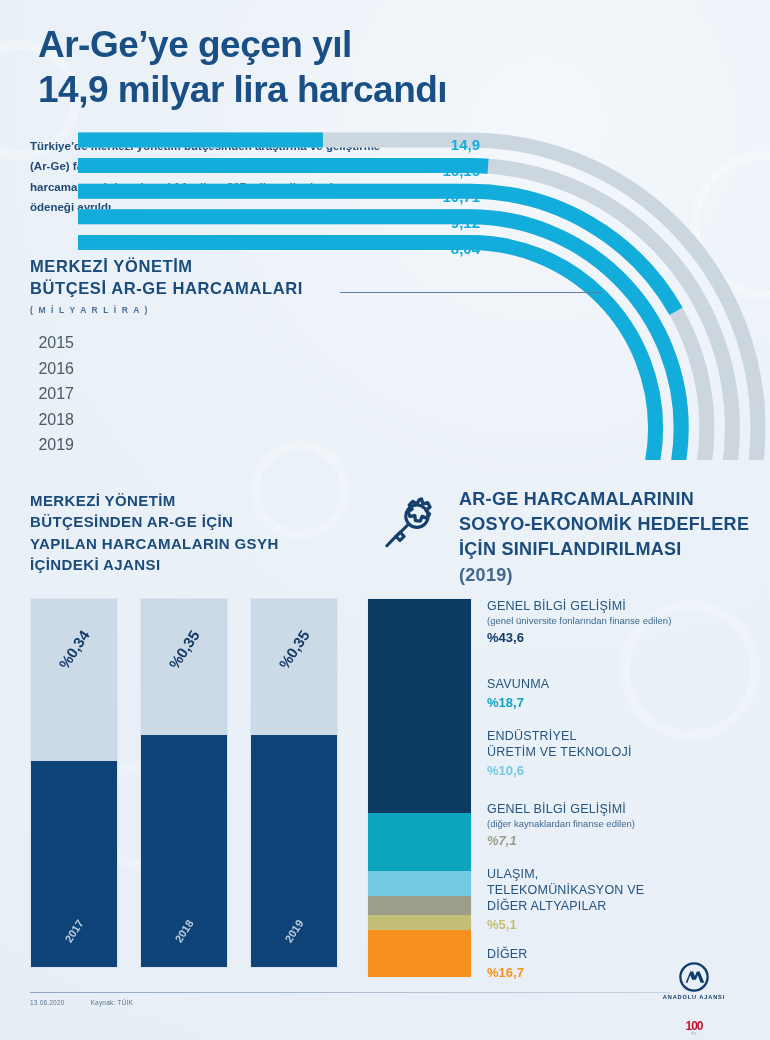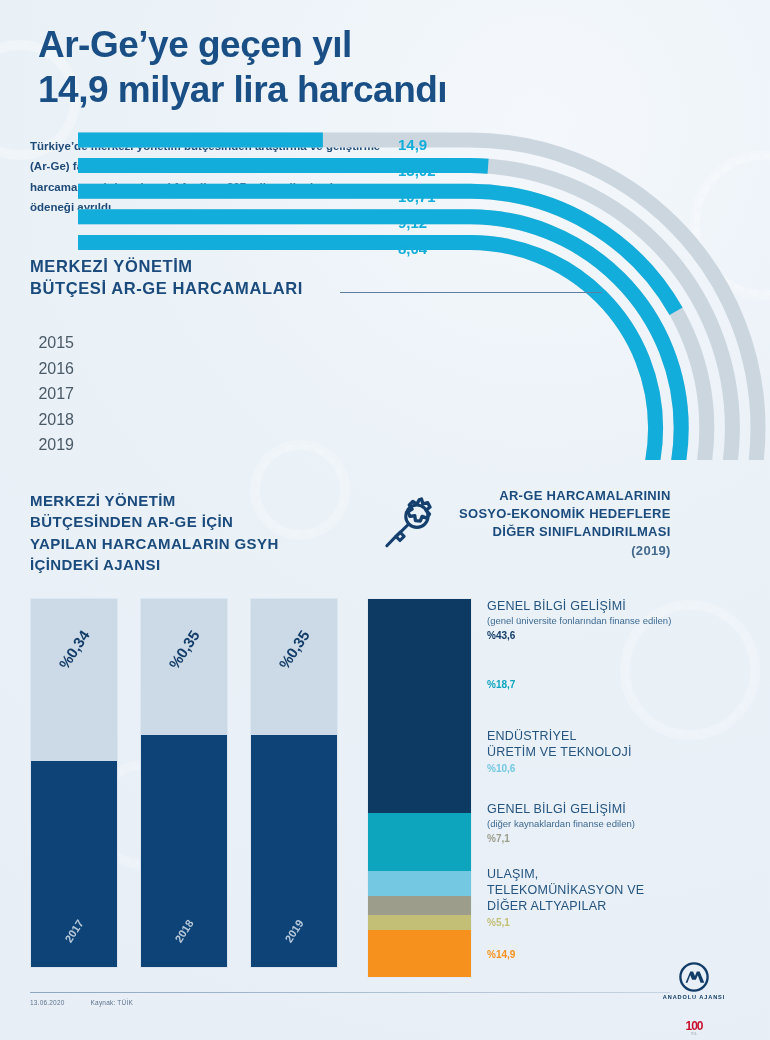--- a/index.html
+++ b/index.html
@@ -56,21 +56,21 @@
     line-height:1.78;
     font-weight:bold;
     color:#1f4a77;
   }
 
   
   .values {
     position:absolute;
     left:398px; top:132px;
     width:82px;
-    text-align:left;
+    text-align:right;
   }
   .values .v {
     font-size:15px;
     font-weight:bold;
     color:#12adda;
     height:26px;
     line-height:26px;
   }
   .values .v.first { color:#12adda; }
 
@@ -137,26 +137,25 @@
   
   .sec3 {
     position:absolute;
     left:383px; top:487px;
     width:390px;
     display:flex;
     gap:12px;
   }
   .sec3 .icon { flex:0 0 64px; padding-top:4px; }
   .sec3 .txt {
-    font-size:13px;
+    font-size:18px;
     font-weight:bold;
     letter-spacing:0.3px;
     line-height:1.4;
     color:#1b4b7d;
-    text-align:right;
   }
   .sec3 .yr {
     font-weight:bold;
     color:#43688d;
   }
 
   
   .gsyh {
     position:absolute;
     left:30px; top:598px;
@@ -225,21 +224,21 @@
     font-weight:normal;
   }
   .legend .sub {
     font-size:9.5px;
     line-height:1.3;
     color:#3e6established;
     color:#3e6a92;
     margin-top:1px;
   }
   .legend .val {
-    font-size:10px;
+    font-size:13px;
     font-weight:bold;
     margin-top:3px;
   }
 
   
   .footline {
     position:absolute;
     left:30px; top:992px;
     width:640px; height:1px;
     background:linear-gradient(to right,#8fa6bd,#c7d4e1);
@@ -317,31 +316,32 @@
         <path d="M 78 20 L 470 20 A 288 288 0 0 1 470 596 L 78 596" fill="none" stroke="#12adda" stroke-width="15" stroke-dasharray="244.89135314941404 1698.9058837890625"></path>
         <path d="M 78 45.6 L 470 45.6 A 262.4 262.4 0 0 1 470 570.4 L 78 570.4" fill="none" stroke="#12adda" stroke-width="15" stroke-dasharray="410.15987365722657 1618.4700927734375"></path>
         <path d="M 78 71.2 L 470 71.2 A 236.8 236.8 0 0 1 470 544.8 L 78 544.8" fill="none" stroke="#12adda" stroke-width="15" stroke-dasharray="641.7742529296875 1538.033935546875"></path>
         <path d="M 78 96.80000000000001 L 470 96.80000000000001 A 211.2 211.2 0 0 1 470 519.2 L 78 519.2" fill="none" stroke="#12adda" stroke-width="15" stroke-dasharray="1215.9820312499999 1457.59765625"></path>
         <path d="M 78 122.4 L 470 122.4 A 185.6 185.6 0 0 1 470 493.6 L 78 493.6" fill="none" stroke="#12adda" stroke-width="15" stroke-dasharray="1367.1619873046875 1377.1619873046875"></path>
       </g>
   </svg>
 
   <div class="values">
     <div class="v first">14,9</div>
-    <div class="v">13,02</div>
+    <div class="v">16,16</div>
     <div class="v">10,71</div>
     <div class="v">9,12</div>
     <div class="v">8,04</div>
   </div>
 
   <div class="sec1">
     <h2>
       <span>MERKEZİ YÖNETİM</span><br>
       <span>BÜTÇESİ AR-GE HARCAMALARI</span>
     </h2>
+    <div class="unit">( M İ L Y A R   L İ R A )</div>
   </div>
   <div class="rule"></div>
 
   <div class="yearcol">
     <div class="y">2015</div>
     <div class="y">2016</div>
     <div class="y">2017</div>
     <div class="y">2018</div>
     <div class="y">2019</div>
   </div>
@@ -359,21 +359,21 @@
         <path d="M40.5 9.5l1.3 4.6 4.6-1.1 2.2 4.2-3.6 3.1 3.1 3.6-2.6 3.9-4.4-1.7-1.7 4.4-4.7-.3-.6-4.7-4.7.6-1.9-4.3 4-2.6-2.6-4 3.3-3.4 3.9 2.7 2.2-4.2z" transform="translate(-4,-2) scale(1.08)"></path>
         <circle cx="35" cy="26" r="11.5"></circle>
         <path d="M26.3 34.3L15 45.6"></path>
         <path d="M17.6 42.6l4.2 4.2-4.3 4.3-4.2-4.2z"></path>
         <path d="M13.3 46.9L4 56.5"></path>
       </svg>
     </div>
     <div class="txt">
       <span>AR-GE HARCAMALARININ</span><br>
       <span>SOSYO-EKONOMİK HEDEFLERE</span><br>
-      <span>DİĞER SINIFLANDIRILMASI</span><br>
+      <span>İÇİN SINIFLANDIRILMASI</span><br>
       <span class="yr">(2019)</span>
     </div>
   </div>
 
   <div class="gsyh">
     <div class="col c0">
       <div class="fill" style="height:56%;"></div>
       <div class="pct">%0,34</div>
       <div class="yr">2017</div>
     </div>
@@ -400,37 +400,39 @@
         <div class="seg" style="background: rgb(195, 191, 118); height: 4.04355%;"></div>
         <div class="seg" style="background: rgb(247, 145, 30); height: 12.4417%;"></div>
       </div>
     <div class="legend" id="legend">
         <div class="item" style="top: 0px;">
           <div class="lbl">GENEL BİLGİ GELİŞİMİ</div>
           <div class="sub">(genel üniversite fonlarından finanse edilen)</div>
           <div class="val" style="color: rgb(18, 60, 104);">%43,6</div>
         </div>
         <div class="item" style="top: 78px;">
+          <div class="lbl">SAVUNMA</div>
           <div class="val" style="color: rgb(12, 165, 189);">%18,7</div>
         </div>
         <div class="item" style="top: 130px;">
           <div class="lbl">ENDÜSTRİYEL<br>ÜRETİM VE TEKNOLOJİ</div>
           <div class="val" style="color: rgb(116, 200, 226);">%10,6</div>
         </div>
         <div class="item" style="top: 203px;">
           <div class="lbl">GENEL BİLGİ GELİŞİMİ</div>
           <div class="sub">(diğer kaynaklardan finanse edilen)</div>
-          <div class="val" style="color: rgb(156, 157, 138);">%7,1</div>
+          <div class="val" style="color: rgb(156, 157, 138); font-style: italic;">%7,1</div>
         </div>
         <div class="item" style="top: 268px;">
           <div class="lbl">ULAŞIM,<br>TELEKOMÜNİKASYON VE<br>DİĞER ALTYAPILAR</div>
           <div class="val" style="color: rgb(195, 191, 118);">%5,1</div>
         </div>
         <div class="item" style="top: 348px;">
-          <div class="val" style="color: rgb(247, 145, 30);">%14,9</div>
+          <div class="lbl">DİĞER</div>
+          <div class="val" style="color: rgb(247, 145, 30);">%16,7</div>
         </div>
       </div>
   </div>
 
   <div class="footline"></div>
   <div class="footer">
     <span>13.06.2020</span>
     <span>Kaynak: TÜİK</span>
   </div>
 

